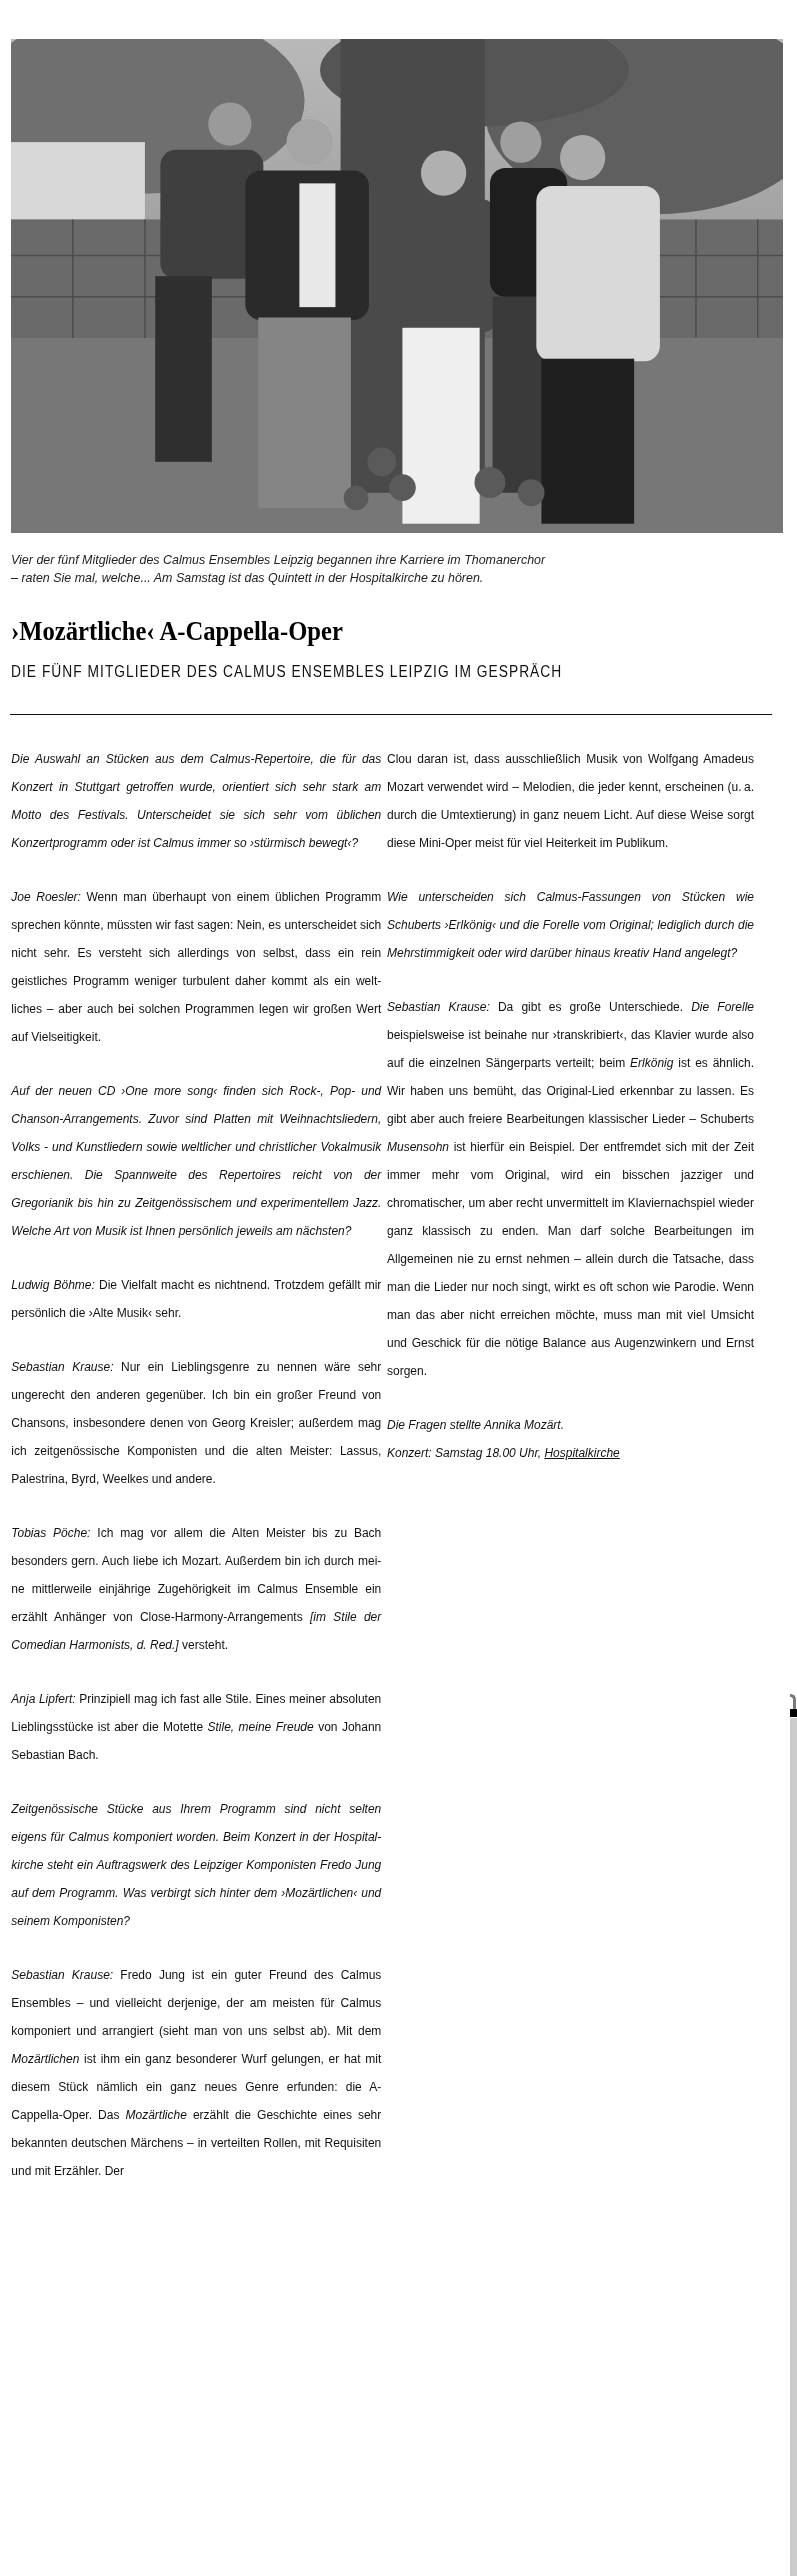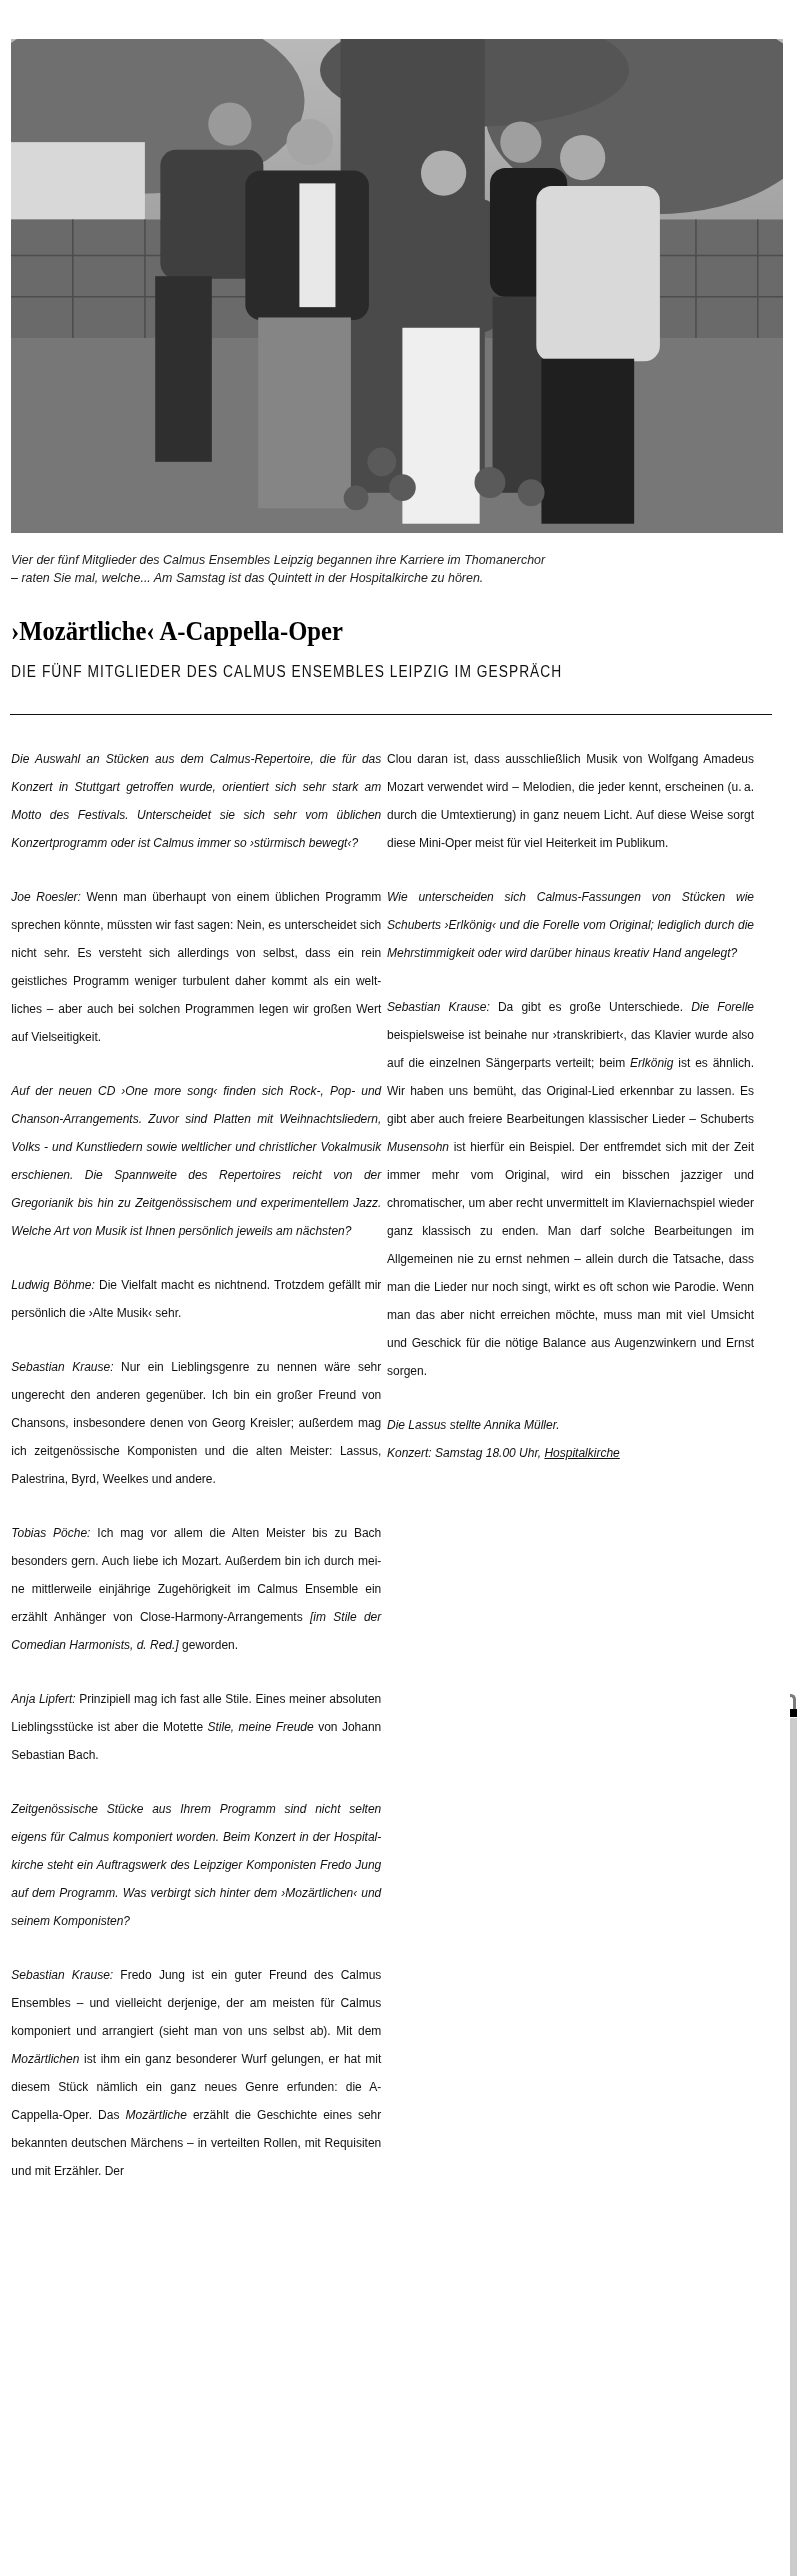--- a/index.html
+++ b/index.html
@@ -140,21 +140,21 @@
   <p>
     <span class="speaker">Ludwig Böhme:</span><span> Die Vielfalt macht es nicht­nend. Trotzdem gefällt mir persönlich die ›Alte Musik‹ sehr.</span>
   </p>
 
 
   <p>
     <span class="speaker">Sebastian Krause:</span><span> Nur ein Lieblingsgenre zu nennen wäre sehr ungerecht den anderen gegenüber. Ich bin ein großer Freund von Chansons, insbesondere denen von Georg Kreisler; außerdem mag ich zeitgenössische Komponisten und die alten Meister: Lassus, Palestrina, Byrd, Weelkes und andere.</span>
   </p>
 
   <p>
-    <span class="speaker">Tobias Pöche:</span><span> Ich mag vor allem die Alten Meister bis zu Bach besonders gern. Auch lie­be ich Mozart. Außerdem bin ich durch mei­ne mittlerweile einjährige Zugehörigkeit im Calmus Ensemble ein erzählt Anhänger von Close-Harmony-Arrangements </span><span class="em">[im Stile der Comedian Harmonists, d. Red.]</span><span> geworden.</span>
+    <span class="speaker">Tobias Pöche:</span><span> Ich mag vor allem die Alten Meister bis zu Bach besonders gern. Auch lie­be ich Mozart. Außerdem bin ich durch mei­ne mittlerweile einjährige Zugehörigkeit im Calmus Ensemble ein erzählt Anhänger von Close-Harmony-Arrangements </span><span class="em">[im Stile der Comedian Harmonists, d. Red.]</span><span> versteht.</span>
   </p>
 
   <p>
     <span class="speaker">Anja Lipfert:</span><span> Prinzipiell mag ich fast alle Stile. Eines meiner absoluten Lieblingsstücke ist aber die Motette </span><span class="em">Stile, meine Freude</span><span> von Jo­hann Sebastian Bach.</span>
   </p>
 
   <p class="q">Zeitgenössische Stücke aus Ihrem Programm sind nicht selten eigens für Calmus kompo­niert worden. Beim Konzert in der Hospital­kirche steht ein Auftragswerk des Leipziger Komponisten Fredo Jung auf dem Programm. Was verbirgt sich hinter dem ›Mozärtlichen‹ und seinem Komponisten?</p>
 
   <p style="margin-bottom:17px">
     <span class="speaker">Sebastian Krause:</span><span> Fredo Jung ist ein guter Freund des Calmus Ensembles – und viel­leicht derjenige, der am meisten für Calmus komponiert und arrangiert (sieht man von uns selbst ab). Mit dem </span><span class="em">Mozärtlichen</span><span> ist ihm ein ganz besonderer Wurf gelungen, er hat mit diesem Stück nämlich ein ganz neues Genre erfunden: die A-Cappella-Oper. Das </span><span class="em">Mozärt­liche</span><span> erzählt die Geschichte eines sehr be­kannten deutschen Märchens – in verteilten Rollen, mit Requisiten und mit Erzähler. Der</span>
@@ -163,21 +163,21 @@
 
 <div class="col right">
   <p class="first">Clou daran ist, dass ausschließlich Musik von Wolfgang Amadeus Mozart verwendet wird – Melodien, die jeder kennt, erscheinen (u. a. durch die Umtextierung) in ganz neuem Licht. Auf diese Weise sorgt diese Mini-Oper meist für viel Heiterkeit im Publikum.</p>
 
   <p class="q">Wie unterscheiden sich Calmus-Fassungen von Stücken wie Schuberts ›Erlkönig‹ und die Forelle vom Original; lediglich durch die Mehrstimmigkeit oder wird darüber hinaus kreativ Hand angelegt?</p>
 
   <p>
     <span class="speaker">Sebastian Krause:</span><span> Da gibt es große Unter­schiede. </span><span class="em">Die Forelle</span><span> beispielsweise ist beina­he nur ›transkribiert‹, das Klavier wurde also auf die einzelnen Sängerparts verteilt; beim </span><span class="em">Erlkönig</span><span> ist es ähnlich. Wir haben uns be­müht, das Original-Lied erkennbar zu lassen. Es gibt aber auch freiere Bearbeitungen klas­sischer Lieder – Schuberts </span><span class="em">Musensohn</span><span> ist hier­für ein Beispiel. Der entfremdet sich mit der Zeit immer mehr vom Original, wird ein bis­schen jazziger und chromatischer, um aber recht unvermittelt im Klaviernachspiel wieder ganz klassisch zu enden. Man darf solche Be­arbeitungen im Allgemeinen nie zu ernst neh­men – allein durch die Tatsache, dass man die Lieder nur noch singt, wirkt es oft schon wie Parodie. Wenn man das aber nicht erreichen möchte, muss man mit viel Umsicht und Geschick für die nötige Balance aus Augen­zwinkern und Ernst sorgen.</span>
   </p>
 
-  <p class="footer-note" style="text-align:left">Die Lassus stellte Annika Müller.</p>
+  <p class="footer-note" style="text-align:left">Die Fragen stellte Annika Mozärt.</p>
   <p class="footer-note" style="text-align:left">
     <span>Konzert: Samstag 18.00 Uhr, </span><a class="link" href="#" style="color:inherit">Hospitalkirche</a>
   </p>
 </div>
 
 <div class="scroll-hook"></div>
 <div class="scroll-cap"></div>
 <div class="scroll-strip"></div>
 
 

